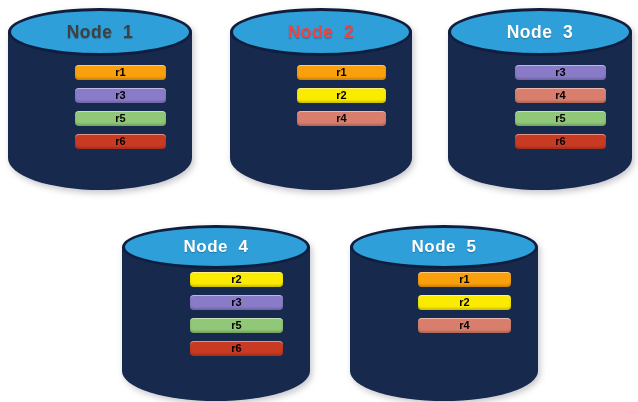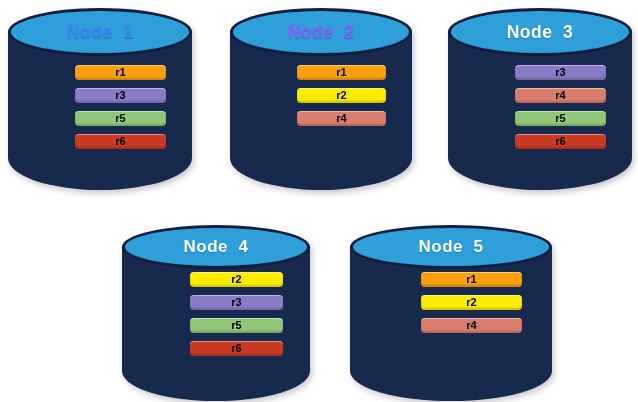--- a/index.html
+++ b/index.html
@@ -18,21 +18,21 @@
   .cyl {
     position: absolute;
     filter: drop-shadow(2px 3px 3px rgba(130,130,145,0.45));
   }
   .row1 { width: 184px; height: 182px; }
   .row2 { width: 188px; height: 176px; }
   .n1 { left: 8px;   top: 8px; }
   .n2 { left: 230px; top: 8px; width: 182px; }
   .n3 { left: 448px; top: 8px; }
   .n4 { left: 122px; top: 225px; }
-  .n5 { left: 350px; top: 225px; padding-left: 14px; }
+  .n5 { left: 350px; top: 225px; }
 
   .cyl-body {
     position: absolute;
     left: 0; right: 0; bottom: 0;
     background: #18294E;
   }
   .row1 .cyl-body {
     top: 24px;
     border-radius: 0 0 50% 50% / 0 0 32px 32px;
   }
@@ -85,33 +85,33 @@
   }
 </style>
 </head>
 <body>
 
 <div class="canvas">
 
   <div class="cyl row1 n1">
     <div class="cyl-body" style="background: rgb(24, 41, 78);"></div>
     <div class="cyl-top" style="background: rgb(46, 159, 217); border-color: rgb(15, 30, 61);"></div>
-    <div class="cyl-title" style="color: #3b82f6;">Node  1</div>
+    <div class="cyl-title" style="color: #404040;">Node  1</div>
     <div class="bars">
       <div class="bar" style="background: rgb(249, 160, 12); color: rgb(0, 0, 0);">r1</div>
       <div class="bar" style="background: rgb(138, 123, 200); color: rgb(0, 0, 0);">r3</div>
       <div class="bar" style="background: rgb(144, 200, 120); color: rgb(0, 0, 0);">r5</div>
       <div class="bar" style="background: rgb(201, 58, 34); color: rgb(0, 0, 0);">r6</div>
     </div>
   </div>
 
   <div class="cyl row1 n2">
     <div class="cyl-body" style="background: rgb(24, 41, 78);"></div>
     <div class="cyl-top" style="background: rgb(46, 159, 217); border-color: rgb(15, 30, 61);"></div>
-    <div class="cyl-title" style="color: #8b5cf6;">Node  2</div>
+    <div class="cyl-title" style="color: #ef4444;">Node  2</div>
     <div class="bars">
       <div class="bar" style="background: rgb(249, 160, 12); color: rgb(0, 0, 0);">r1</div>
       <div class="bar" style="background: rgb(251, 235, 0); color: rgb(0, 0, 0);">r2</div>
       <div class="bar" style="background: rgb(217, 126, 109); color: rgb(0, 0, 0);">r4</div>
     </div>
   </div>
 
   <div class="cyl row1 n3">
     <div class="cyl-body" style="background: rgb(24, 41, 78);"></div>
     <div class="cyl-top" style="background: rgb(46, 159, 217); border-color: rgb(15, 30, 61);"></div>

